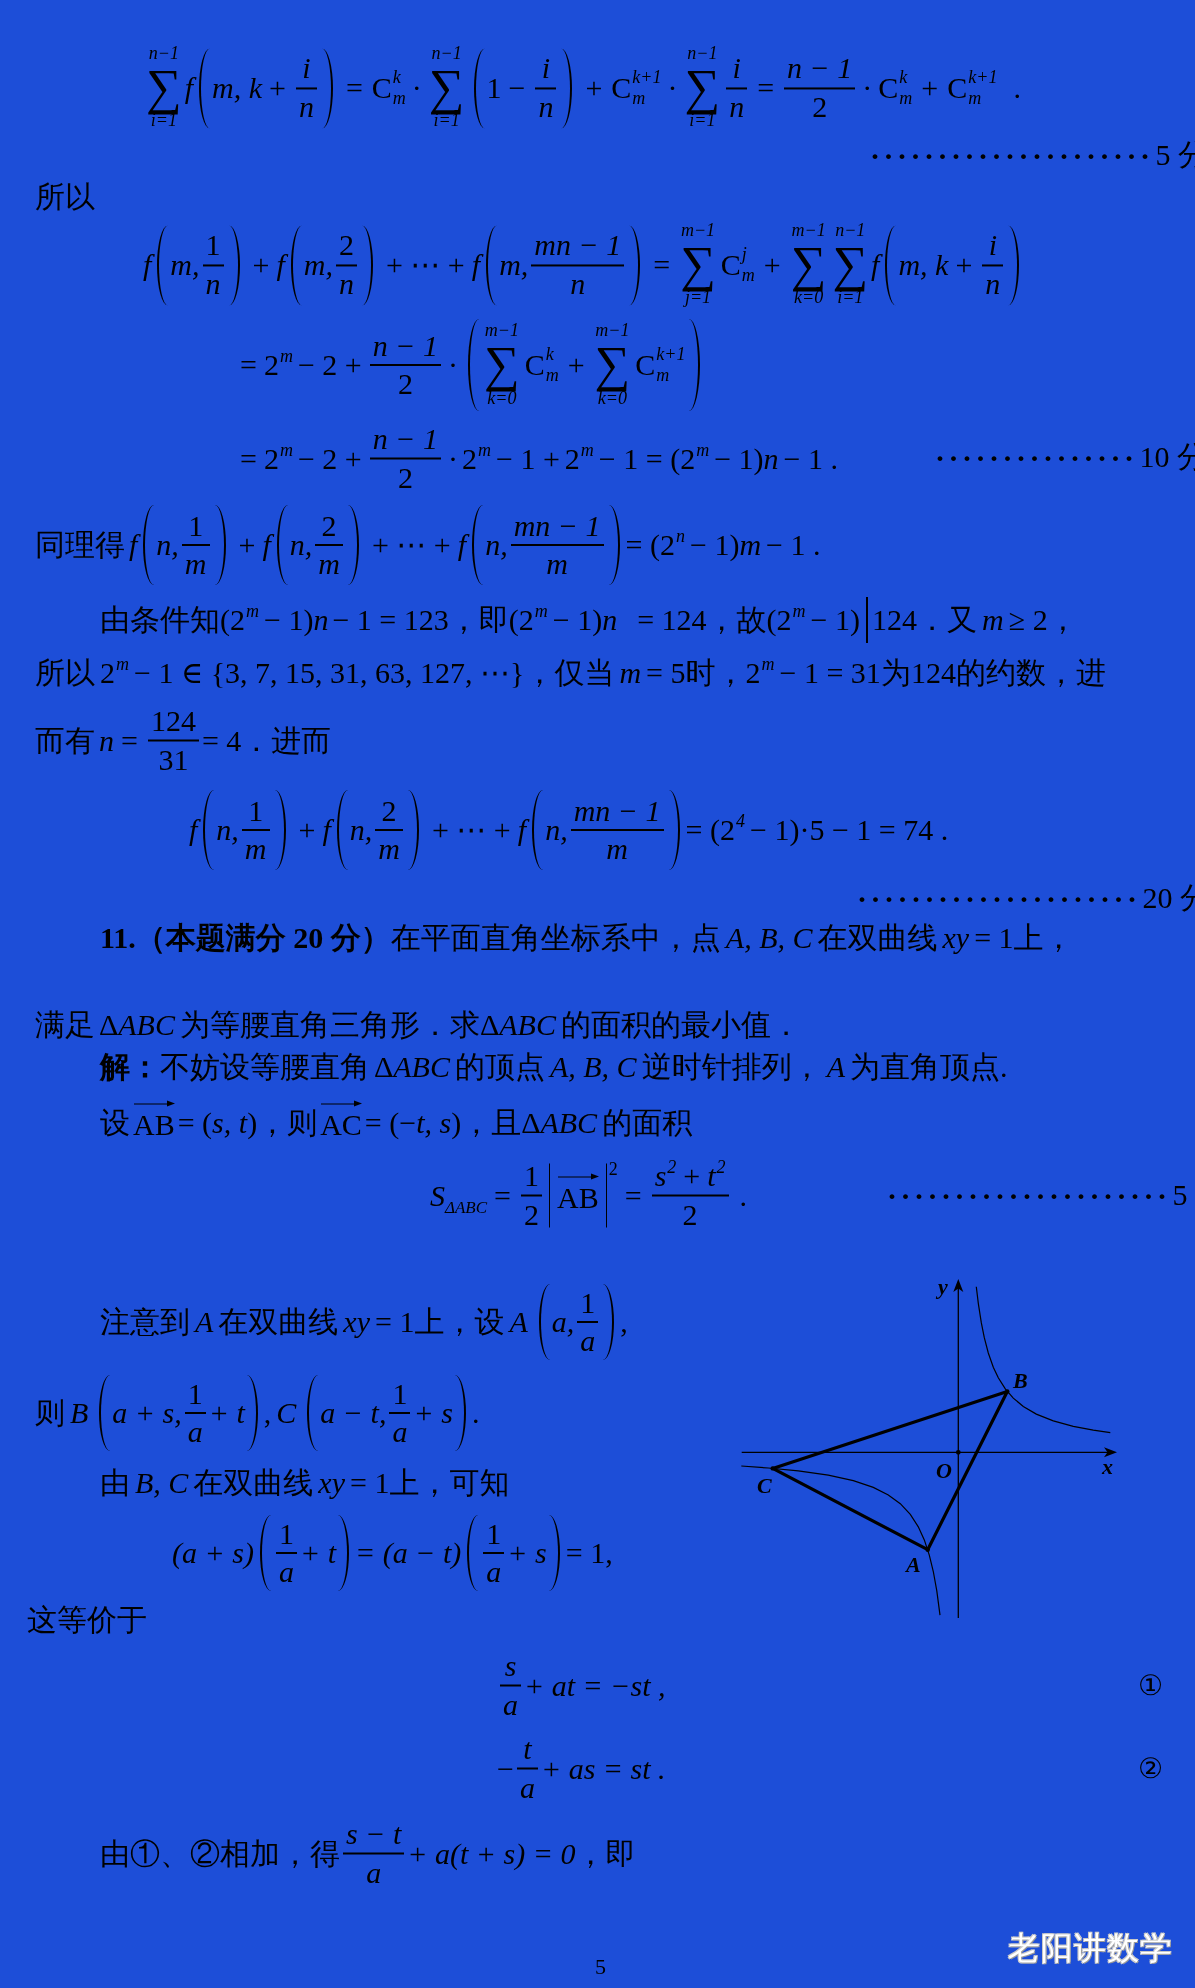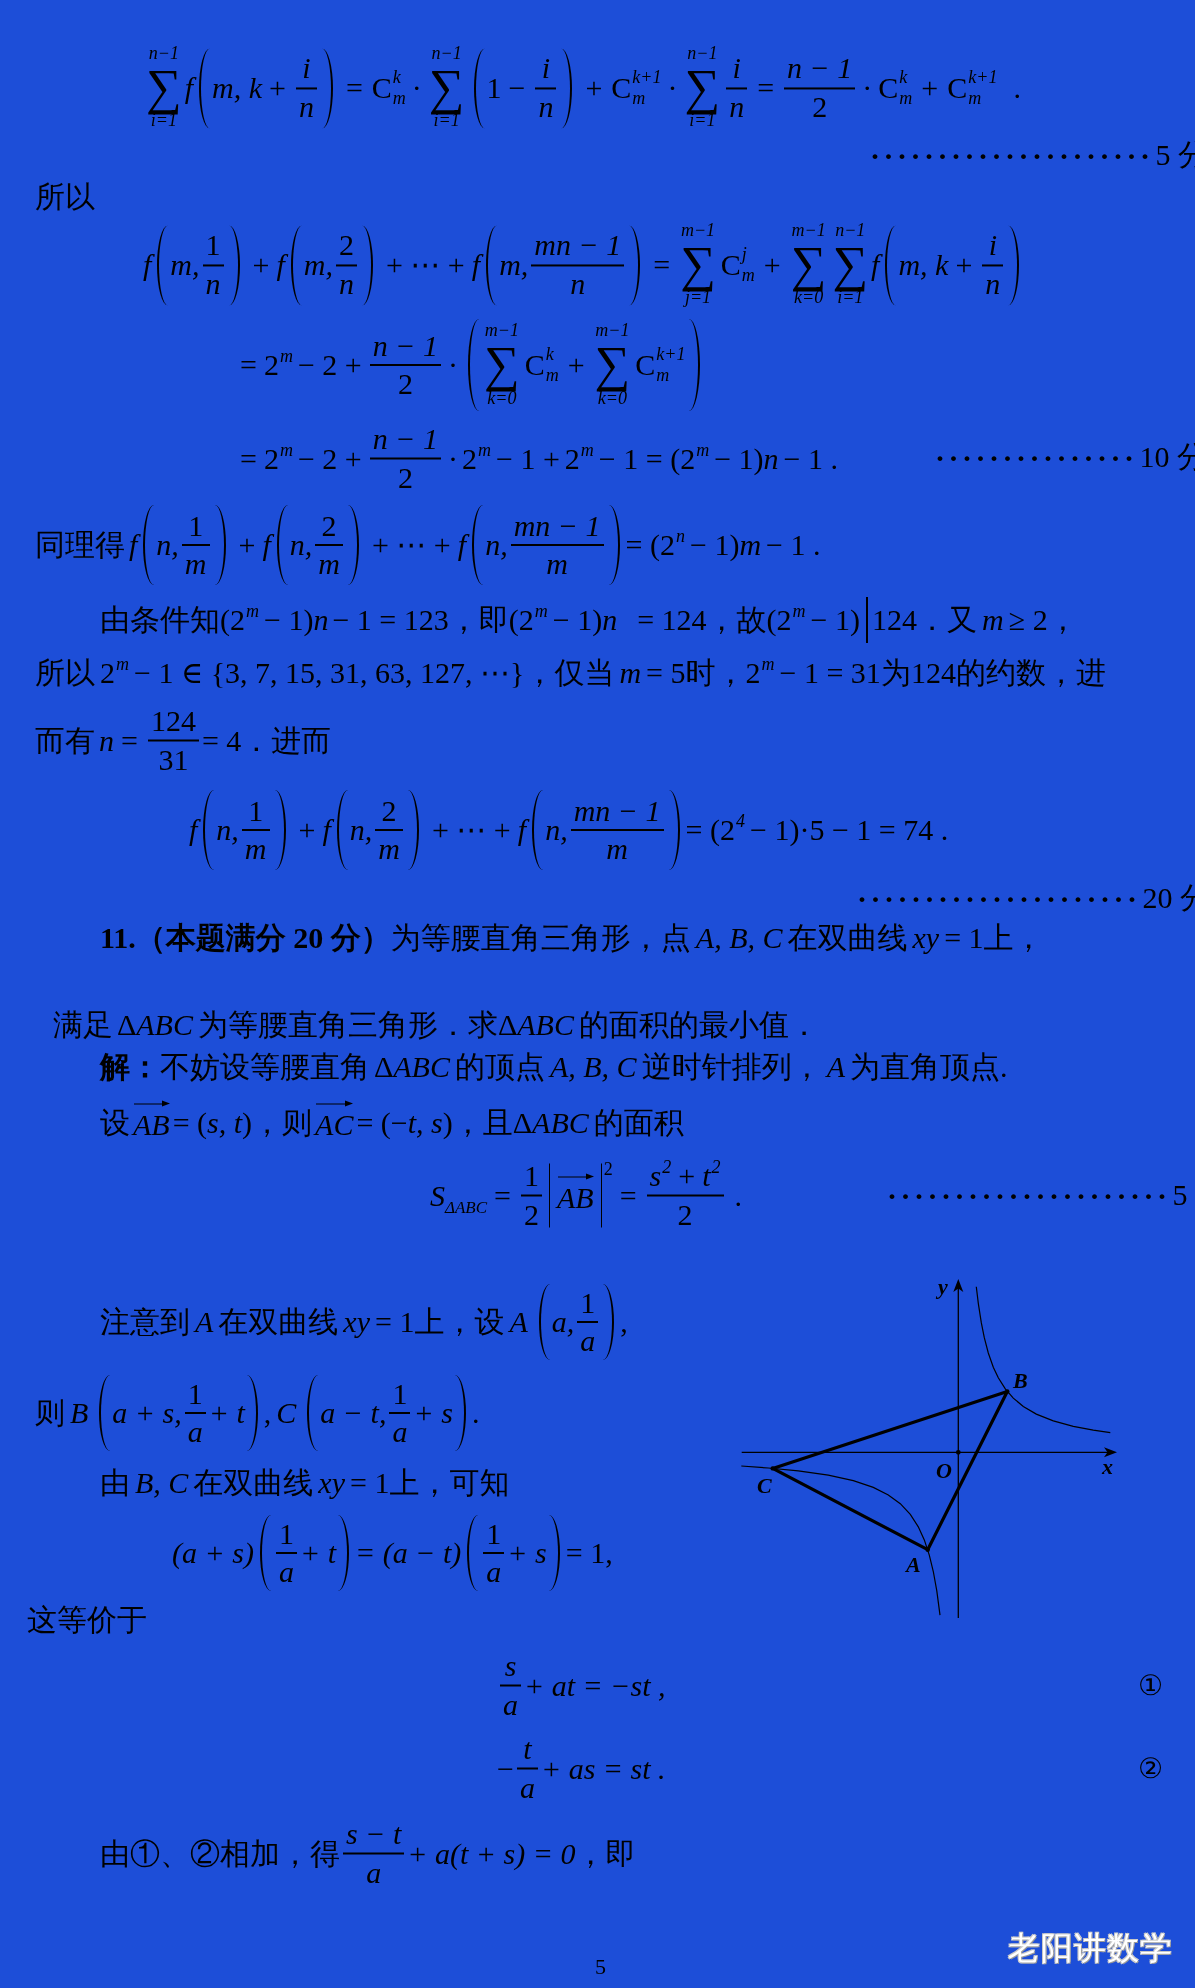--- a/index.html
+++ b/index.html
@@ -30,21 +30,21 @@
   .cc { display: inline-flex; align-items: center; margin: 0 2px; }
   .cc .ss {
     display: inline-flex; flex-direction: column; font-size: 18px;
     font-style: italic; line-height: 1.15; margin-left: 1px;
   }
   .pw sup { font-size: 18px; font-style: italic; vertical-align: 0.7em; line-height: 0; margin-left: 1px; }
   .lp, .rp { display: inline-block; width: 11px; flex: none; }
   .lp { border-left: 2px solid #000; border-radius: 11px 0 0 11px / 50% 0 0 50%; margin: 0 2px 0 6px; }
   .rp { border-right: 2px solid #000; border-radius: 0 11px 11px 0 / 0 50% 50% 0; margin: 0 6px 0 2px; }
   .h80 { height: 80px; } .h92 { height: 92px; } .h76 { height: 76px; }
-  .vec { position: relative; display: inline-block; font-style: italic; padding-top: 5px; margin: 0 3px; }
+  .vec { position: relative; display: inline-block; padding-top: 5px; margin: 0 3px; }
   .vec::before { content: ""; position: absolute; left: 1px; right: 4px; top: 2px; border-top: 1.5px solid #000; }
   .vec::after {
     content: ""; position: absolute; right: 0; top: -1px;
     border-left: 8px solid #000; border-top: 3.5px solid transparent; border-bottom: 3.5px solid transparent;
   }
   .abs {
     display: inline-flex; align-items: center; height: 64px;
     border-left: 1.8px solid #000; border-right: 1.8px solid #000; padding: 0 4px; margin-left: 4px;
   }
   .abs-exp { font-size: 18px; position: relative; top: -26px; margin-left: 2px; }
@@ -392,29 +392,29 @@
   </div>
 
   <div class="score" style="left:857px; top:898px;">
     <span class="dots">·····················</span>
     <span class="pts">20 分</span>
   </div>
 
   <div class="ln" style="left:100px; top:938px;">
     <span class="b">11.</span>
     <span class="b">（本题满分 20 分）</span>
-    <span>为等腰直角三角形，点</span>
+    <span>在平面直角坐标系中，点</span>
     <span class="v g">A, B, C</span>
     <span>在双曲线</span>
     <span class="v g">xy</span>
     <span>= 1</span>
     <span>上，</span>
   </div>
 
-  <div class="ln" style="left:53px; top:1025px;">
+  <div class="ln" style="left:35px; top:1025px;">
     <span>满足</span>
     <span style="margin-left:4px">Δ</span>
     <span class="v" style="margin-right:5px">ABC</span>
     <span>为等腰直角三角形．求</span>
     <span>Δ</span>
     <span class="v" style="margin-right:5px">ABC</span>
     <span>的面积的最小值．</span>
   </div>
 
   <div class="ln" style="left:100px; top:1067px;">

